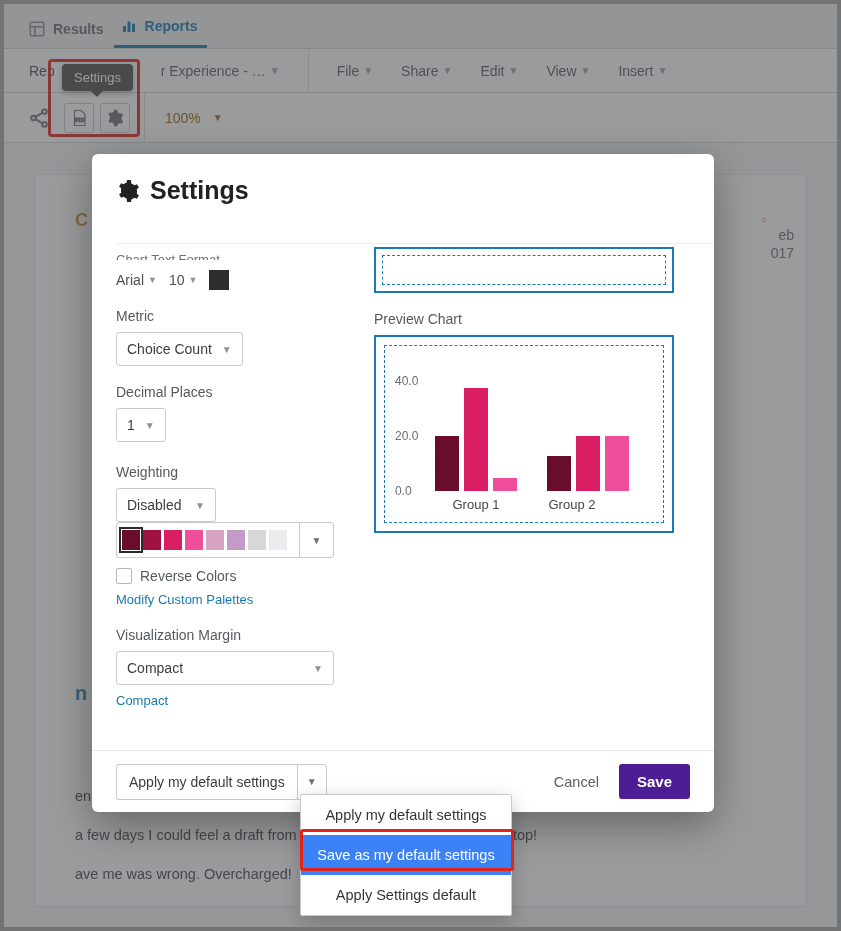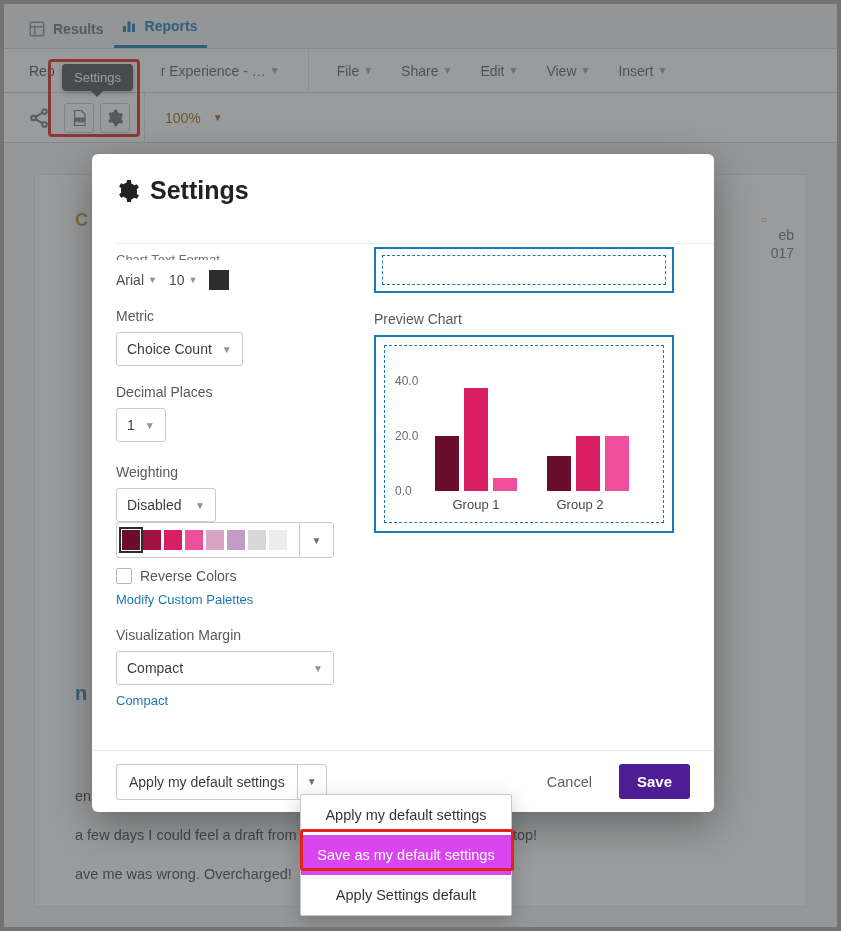--- a/index.html
+++ b/index.html
@@ -280,21 +280,21 @@
     font-size:12px; color:#696c70;
     transform:translateY(50%);
   }
   .group {
     display:flex; gap:5px; align-items:flex-end;
   }
   .group .bar {
     width:24px;
   }
   .xlabels {
-    display:flex; gap:22px; padding-left:40px;
+    display:flex; gap:14px; padding-left:40px;
     font-size:13px; color:#45484c;
     margin-top:6px;
   }
   .xlabels span { width:82px; text-align:center; }
   
   .modal-footer {
     height:62px;
     border-top:1px solid #e7e8ea;
     display:flex; align-items:center; justify-content:space-between;
     padding:0 24px;
@@ -311,21 +311,21 @@
   }
   .apply-drop {
     border:1px solid #c8cacc; border-radius:0 3px 3px 0;
     width:30px;
     display:flex; align-items:center; justify-content:center;
     font-size:10px; color:#6d7074;
     cursor:pointer;
     background:#fff;
   }
   .footer-right {
-    display:flex; align-items:center; gap:27px;
+    display:flex; align-items:center; gap:20px;
   }
   .btn-cancel { color:#5b5e62; cursor:pointer; font-size:14.5px;}
   .btn-save {
     background:#4c1d95; color:#fff; font-size:15px; font-weight:600;
     border:none; border-radius:3px;
     padding:9px 18px;
     cursor:pointer;
   }
   
   .apply-menu {
@@ -339,21 +339,21 @@
     z-index:30;
   }
   .apply-menu .mi {
     padding:12px 16px;
     font-size:14.5px;
     color:#323538;
     cursor:pointer;
     text-align:center;
   }
   .apply-menu .mi.sel {
-    background:#d946ef;
+    background:#3b82f6;
     color:#fff;
   }
   .apply-menu-redbox {
     position:absolute;
     left:296px; top:825px;
     width:214px; height:42px;
     border:3px solid #e2231a;
     border-radius:3px;
     z-index:31;
     pointer-events:none;

